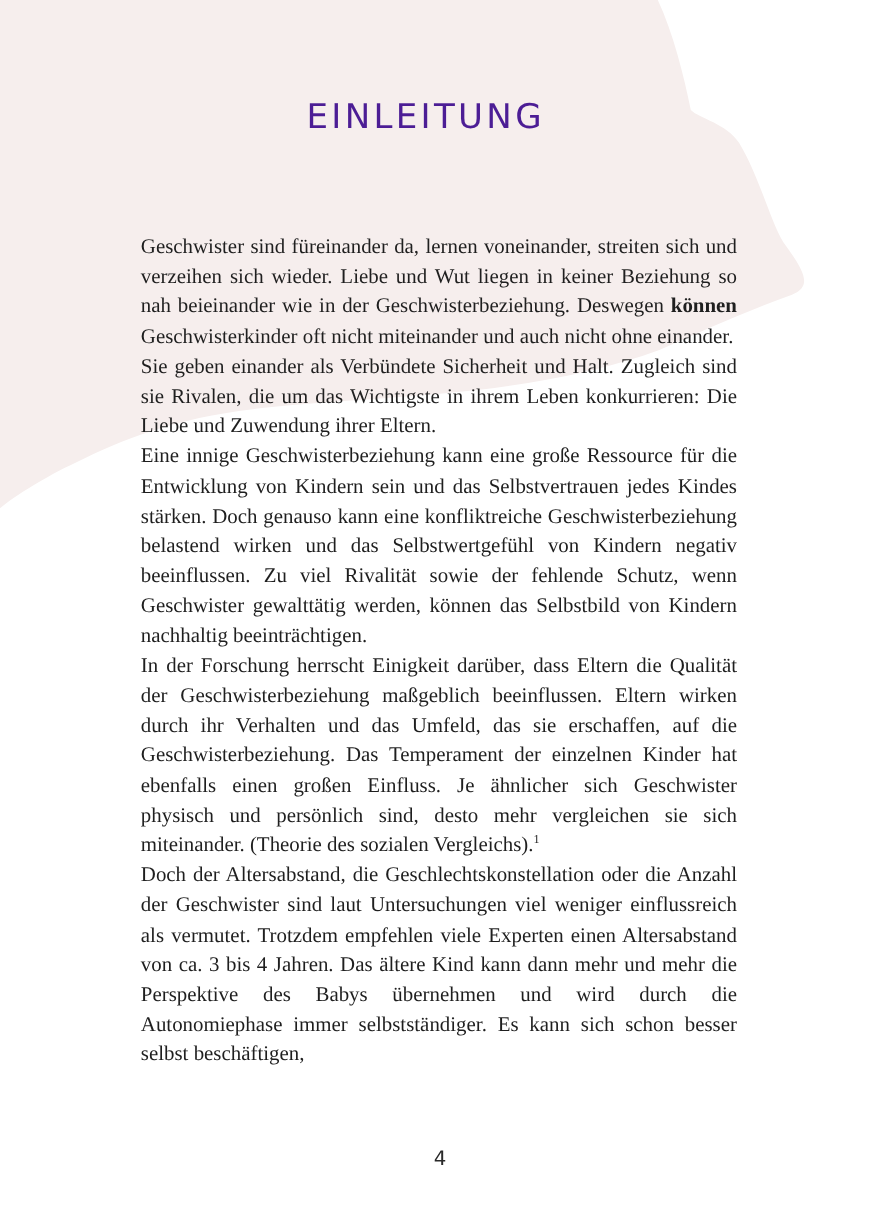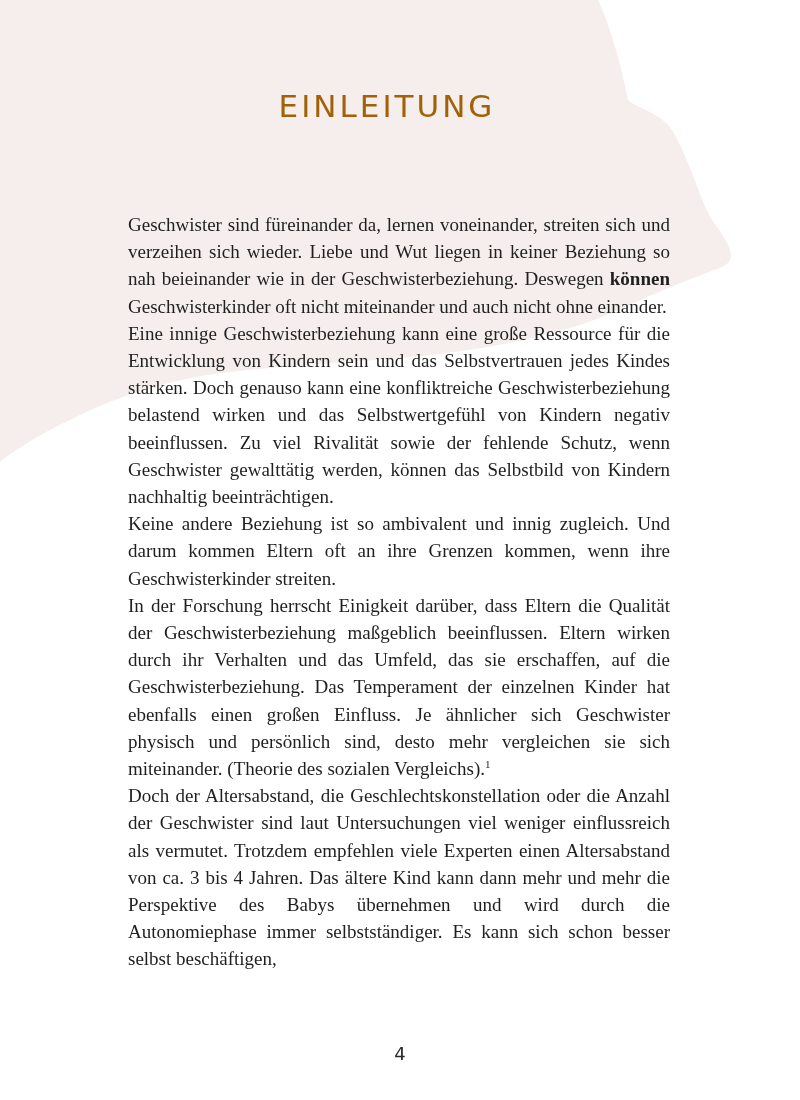--- a/index.html
+++ b/index.html
@@ -3,21 +3,21 @@
 <meta charset="utf-8">
 <style>
   html, body { margin: 0; padding: 0; background: #ffffff; }
   body { width: 800px; height: 1100px; position: relative; overflow: hidden; }
   .blob { position: absolute; left: 0; top: 0; width: 800px; height: 1100px; z-index: 0; }
   .title {
     position: absolute; left: 0; width: 774px; top: 88px;
     text-align: center;
     font-family: "DejaVu Sans", sans-serif;
     font-size: 31px; letter-spacing: 3px; font-weight: normal;
-    color: #a16207; margin: 0; z-index: 1;
+    color: #4c1d95; margin: 0; z-index: 1;
   }
   .body-text {
     position: absolute; left: 128px; top: 183px; width: 542px;
     font-family: "Liberation Serif", serif;
     font-size: 19px; line-height: 27.2px; color: #1f1f1f;
     text-align: justify; z-index: 1; margin-top: 28px;
   }
   .body-text p { margin: 0; text-align: justify; }
   .body-text b { font-weight: bold; }
   .body-text sup { font-size: 11px; line-height: 0; }
@@ -31,19 +31,19 @@
 <body>
 
 <svg class="blob" viewBox="0 0 800 1100" xmlns="http://www.w3.org/2000/svg">
   <path fill="#f6eeed" d="M0,0 L598,0 C612,30 622,70 628,100 C636,108 660,112 672,130 C690,160 700,200 712,220 C730,245 740,260 720,268 C680,282 640,300 600,318 C540,340 470,352 400,358 C330,364 280,366 230,372 C160,380 110,400 70,420 C40,434 15,450 0,462 Z"></path>
 </svg>
 
 <h1 class="title">EINLEITUNG</h1>
 
 <div class="body-text">
   <p><span>Geschwister sind füreinander da, lernen voneinander, streiten sich und verzeihen sich wieder. Liebe und Wut liegen in keiner Beziehung so nah beieinander wie in der Geschwisterbeziehung. Deswegen </span><b>können</b><span> Geschwisterkinder oft nicht miteinander und auch nicht ohne einander.</span></p>
+  <p>Sie geben einander als Verbündete Sicherheit und Halt. Zugleich sind sie Rivalen, die um das Wichtigste in ihrem Leben konkurrieren: Die Liebe und Zuwendung ihrer Eltern.</p>
   <p>Eine innige Geschwisterbeziehung kann eine große Ressource für die Entwicklung von Kindern sein und das Selbstvertrauen jedes Kindes stärken. Doch genauso kann eine konfliktreiche Geschwisterbeziehung belastend wirken und das Selbstwertgefühl von Kindern negativ beeinflussen. Zu viel Rivalität sowie der fehlende Schutz, wenn Geschwister gewalttätig werden, können das Selbstbild von Kindern nachhaltig beeinträchtigen.</p>
-  <p>Keine andere Beziehung ist so ambivalent und innig zugleich. Und darum kommen Eltern oft an ihre Grenzen kommen, wenn ihre Geschwisterkinder streiten.</p>
   <p><span>In der Forschung herrscht Einigkeit darüber, dass Eltern die Qualität der Geschwisterbeziehung maßgeblich beeinflussen. Eltern wirken durch ihr Verhalten und das Umfeld, das sie erschaffen, auf die Geschwisterbeziehung. Das Temperament der einzelnen Kinder hat ebenfalls einen großen Einfluss. Je ähnlicher sich Geschwister physisch und persönlich sind, desto mehr vergleichen sie sich miteinander. (Theorie des sozialen Vergleichs).</span><sup>1</sup></p>
   <p>Doch der Altersabstand, die Geschlechtskonstellation oder die Anzahl der Geschwister sind laut Untersuchungen viel weniger einflussreich als vermutet. Trotzdem empfehlen viele Experten einen Altersabstand von ca. 3 bis 4 Jahren. Das ältere Kind kann dann mehr und mehr die Perspektive des Babys übernehmen und wird durch die Autonomiephase immer selbstständiger. Es kann sich schon besser selbst beschäftigen,</p>
 </div>
 
 <div class="page-number">4</div>
 
 </body></html>

